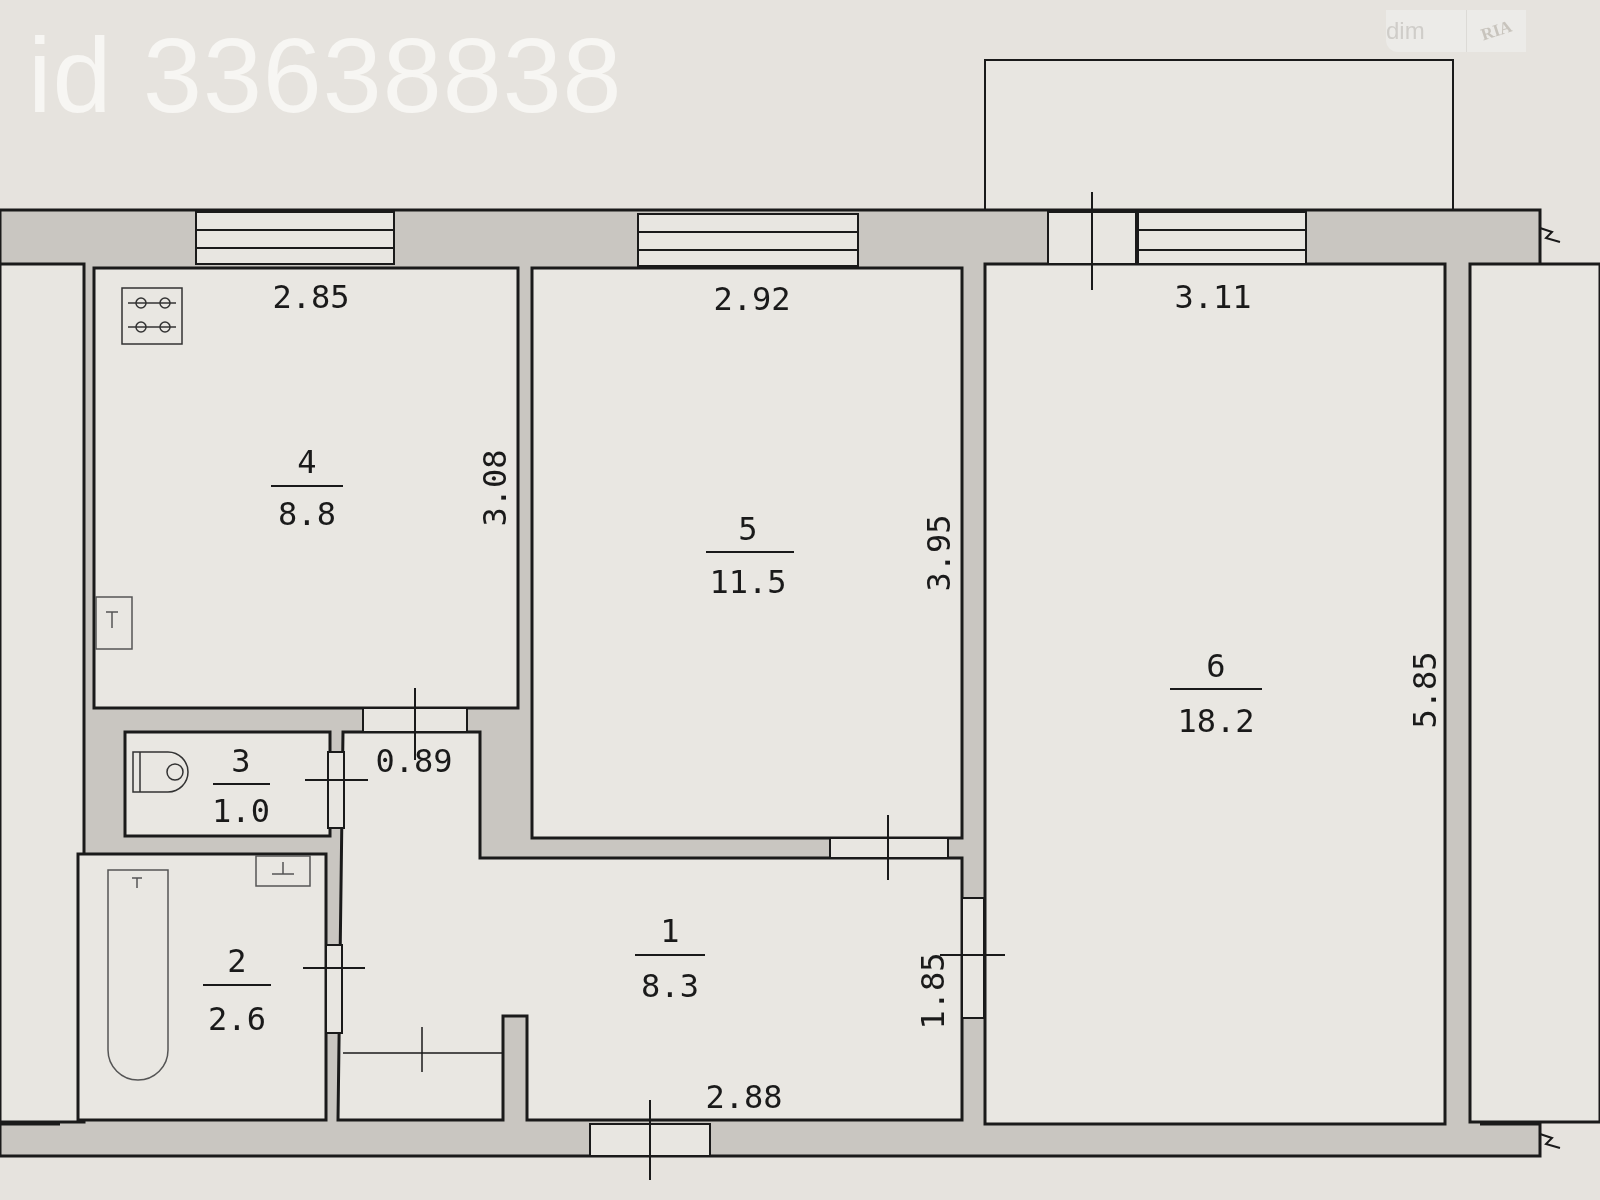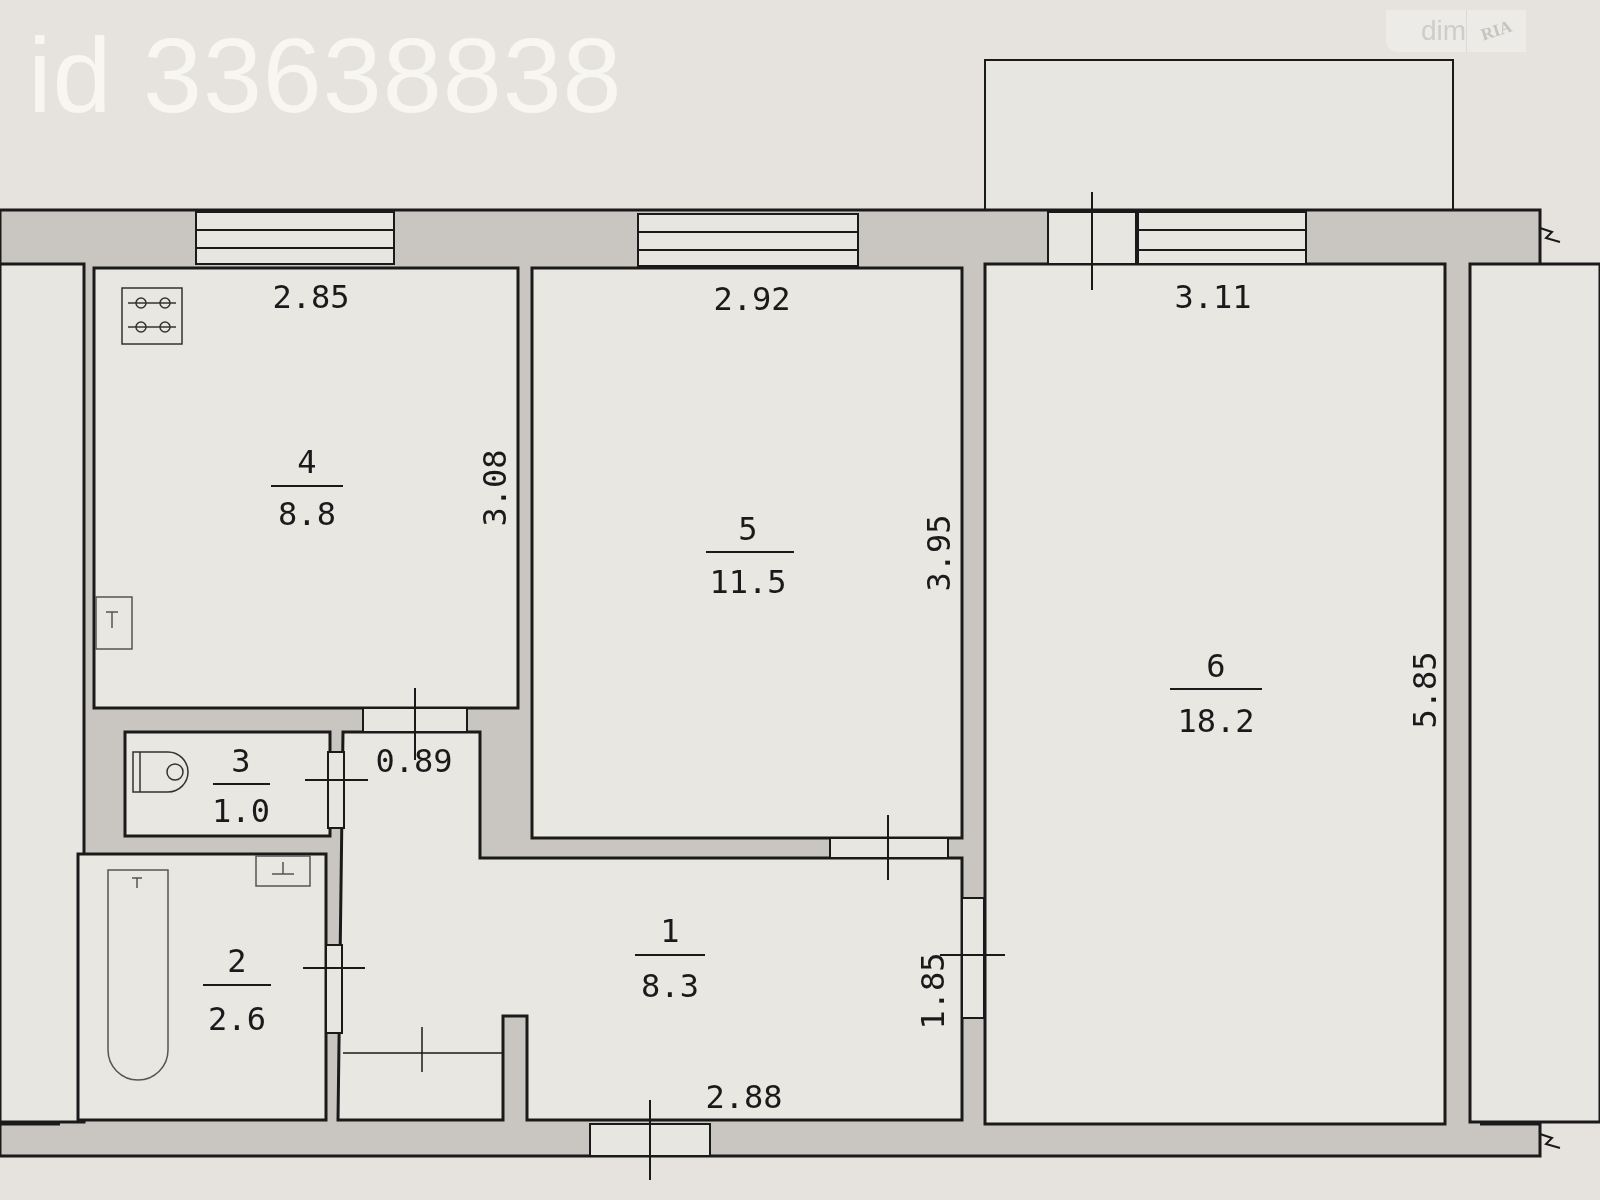--- a/index.html
+++ b/index.html
@@ -15,21 +15,21 @@
     font-family: "Liberation Sans", sans-serif;
     font-size: 106px; color: #f7f6f3; letter-spacing: 1px;
     line-height: 1;
   }
   .logo {
     position: absolute; left: 1386px; top: 10px; width: 140px; height: 42px;
     background: #ecebe8; border-radius: 0 0 0 12px;
     display: flex; align-items: center;
     font-family: "Liberation Sans", sans-serif;
   }
-  .logo .dim { width: 80px; text-align: right; color: #cfcdc9; font-size: 28px; border-right: 1px solid #dcdad6; line-height: 42px;}
+  .logo .dim { width: 80px; text-align: left; color: #cfcdc9; font-size: 24px; border-right: 1px solid #dcdad6; line-height: 42px;}
   .logo .ria { flex: 1; text-align: center; color: #c8c4bd; font-family: "Liberation Serif", serif; font-weight: bold; font-size: 17px; transform: rotate(-18deg); }
   .lbl { font-family: "DejaVu Sans Mono", monospace; fill: #1a1a1a; }
 </style>
 </head>
 <body>
 
 <svg id="plan" width="1600" height="1200" viewBox="0 0 1600 1200" xmlns="http://www.w3.org/2000/svg">
 
   <rect x="985" y="60" width="468" height="152" fill="#e8e6e1" stroke="#1a1a1a" stroke-width="2"></rect>
 

